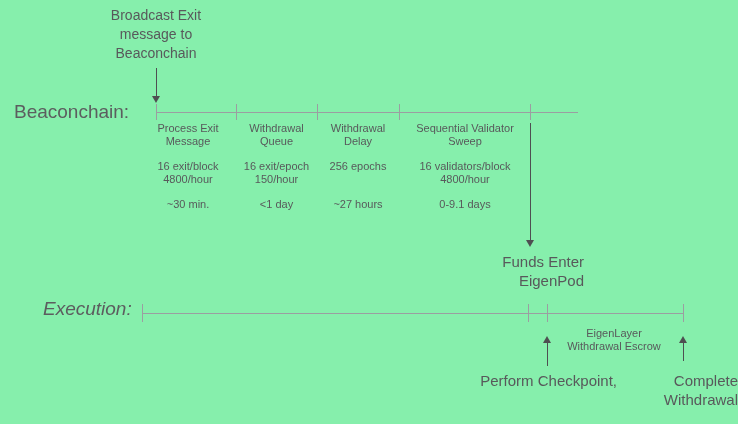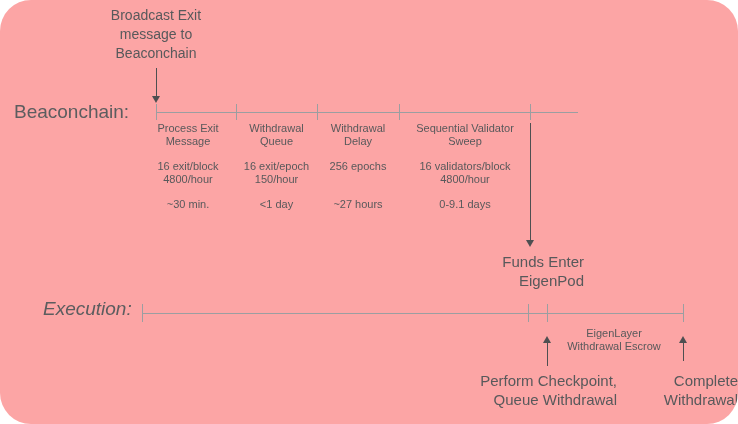--- a/index.html
+++ b/index.html
@@ -1,24 +1,23 @@
 <!DOCTYPE html>
 <html><head>
 <meta charset="utf-8">
 <style>
   html, body { margin: 0; padding: 0; background: #ffffff; }
   .canvas {
     position: relative;
     width: 738px;
     height: 424px;
-    background: #fca5a5;
+    background: #86efac;
     font-family: "Liberation Sans", sans-serif;
     color: #58595b;
     overflow: hidden;
-    border-radius: 31px;
   }
   .abs { position: absolute; }
   .center { text-align: center; }
 
   
   .hline { position: absolute; height: 1px; background: #9b9ea1; }
   .tick  { position: absolute; width: 1px; background: #9b9ea1; }
 
   
   .shaft-v { position: absolute; width: 1px; background: #4e4f51; }
@@ -141,21 +140,20 @@
 
   <div class="abs small-note" style="left:554px; top:327px; width:120px;">
     <div>EigenLayer</div>
     <div>Withdrawal Escrow</div>
   </div>
 
   <div class="head-up" style="left:543px; top:336px;"></div>
   <div class="shaft-v" style="left:547px; top:343px; height:23px;"></div>
   <div class="abs big-note" style="left:477px; top:371px; width:140px;">
     <div>Perform Checkpoint,</div>
-    <div>Queue Withdrawal</div>
   </div>
 
   <div class="head-up" style="left:679px; top:336px;"></div>
   <div class="shaft-v" style="left:683px; top:343px; height:18px;"></div>
   <div class="abs big-note" style="left:628px; top:371px; width:110px;">
     <div>Complete</div>
     <div>Withdrawal</div>
   </div>
 
 </div>

